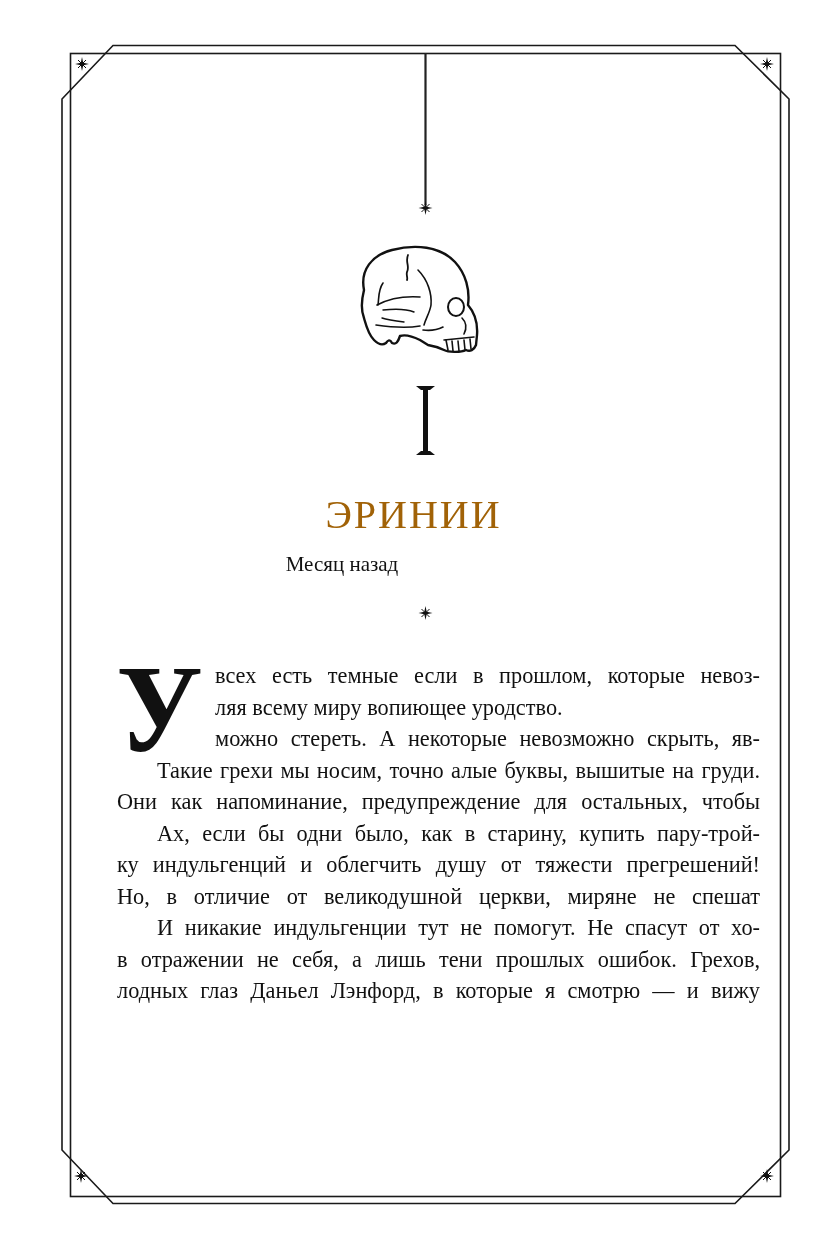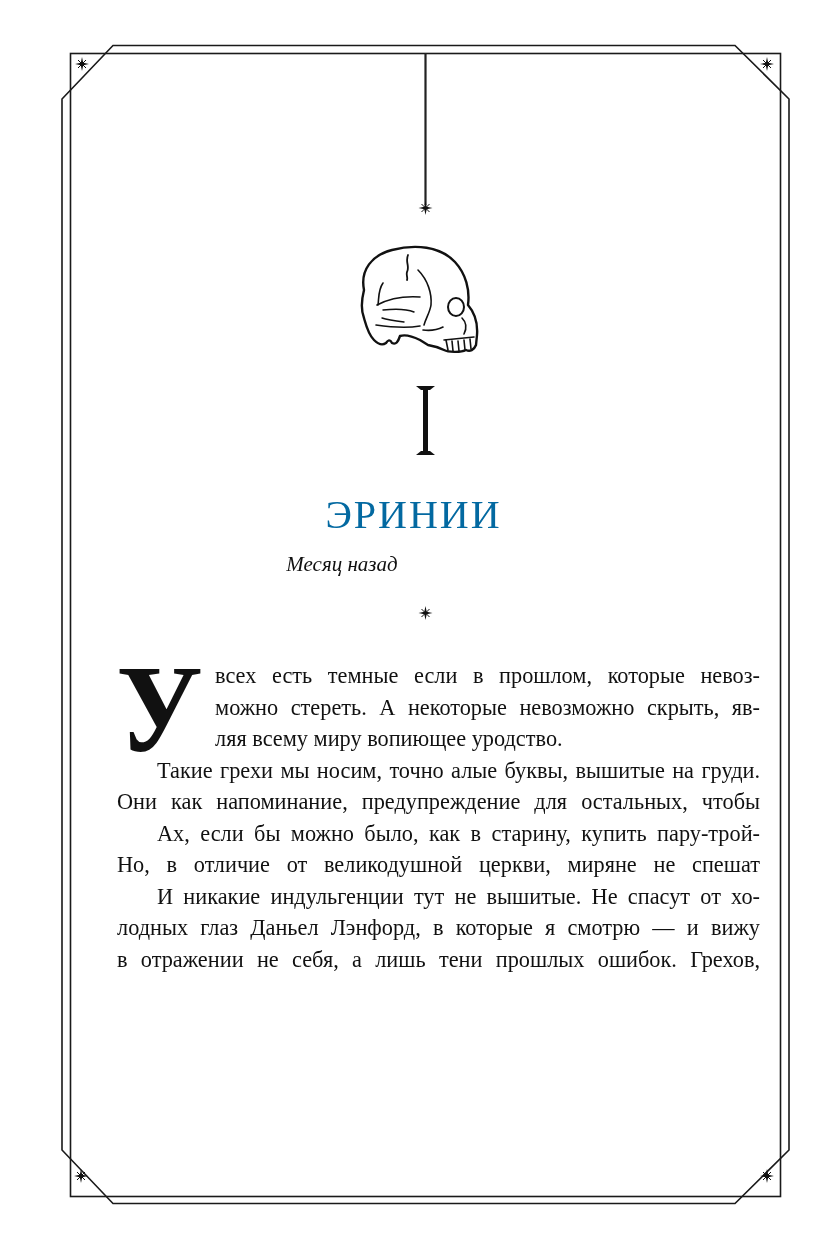--- a/index.html
+++ b/index.html
@@ -1,25 +1,25 @@
 <!DOCTYPE html>
 <html><head>
 <meta charset="utf-8">
 <style>
   html, body { margin: 0; padding: 0; background: #ffffff; }
   body { width: 827px; height: 1240px; position: relative; overflow: hidden; }
   .page { position: absolute; left: 0; top: 0; width: 827px; height: 1240px; }
   svg.frame { position: absolute; left: 0; top: 0; }
   .chapter-title {
     position: absolute; left: 0; width: 827px; top: 491px; text-align: center;
-    font-family: "Liberation Serif", serif; font-size: 40px; letter-spacing: 2px; color: #0369a1;
+    font-family: "Liberation Serif", serif; font-size: 40px; letter-spacing: 2px; color: #a16207;
   }
   .chapter-subtitle {
     position: absolute; left: 0; width: 684px; top: 552px; text-align: center;
-    font-family: "Liberation Serif", serif; font-style: italic; font-size: 21px; color: #111;
+    font-family: "Liberation Serif", serif; font-size: 21px; color: #111;
   }
   .body-text {
     position: absolute; left: 117px; top: 660px; width: 643px;
     font-family: "Liberation Serif", serif; font-size: 22.3px; line-height: 31.5px; color: #111;
     text-align: justify;
   }
   .body-text p { margin: 0; }
   .line { display: block; text-align: justify; text-align-last: justify; white-space: nowrap; }
   .line.last { text-align-last: left; }
   .dropcap {
@@ -90,30 +90,31 @@
     </g>
   </svg>
 
   <div class="chapter-title">ЭРИНИИ</div>
   <div class="chapter-subtitle">Месяц назад</div>
 
   <div class="body-text">
     <p>
       <span class="dropcap">У</span>
       <span class="line"> всех есть темные если в прошлом, которые невоз-</span>
+      <span class="line last">ляя всему миру вопиющее уродство.</span>
       <span class="line">можно стереть. А некоторые невозможно скрыть, яв-</span>
-      <span class="line last">ляя всему миру вопиющее уродство.</span>
     </p>
     <p style="clear:both;">
       <span class="line" style="padding-left:40px;">Такие грехи мы носим, точно алые буквы, вышитые на груди.</span>
       <span class="line">Они как напоминание, предупреждение для остальных, чтобы</span>
     </p>
     <p>
-      <span class="line" style="padding-left:40px;">Ах, если бы можно было, как в старину, купить пару-трой-</span>
+      <span class="line" style="padding-left:40px;">Ах, если бы одни было, как в старину, купить пару-трой-</span>
+      <span class="line">ку индульгенций и облегчить душу от тяжести прегрешений!</span>
       <span class="line">Но, в отличие от великодушной церкви, миряне не спешат</span>
     </p>
     <p>
-      <span class="line" style="padding-left:40px;">И никакие индульгенции тут не вышитые. Не спасут от хо-</span>
+      <span class="line" style="padding-left:40px;">И никакие индульгенции тут не помогут. Не спасут от хо-</span>
+      <span class="line">в отражении не себя, а лишь тени прошлых ошибок. Грехов,</span>
       <span class="line">лодных глаз Даньел Лэнфорд, в которые я смотрю — и вижу</span>
-      <span class="line">в отражении не себя, а лишь тени прошлых ошибок. Грехов,</span>
     </p>
   </div>
 </div>
 
 </body></html>

